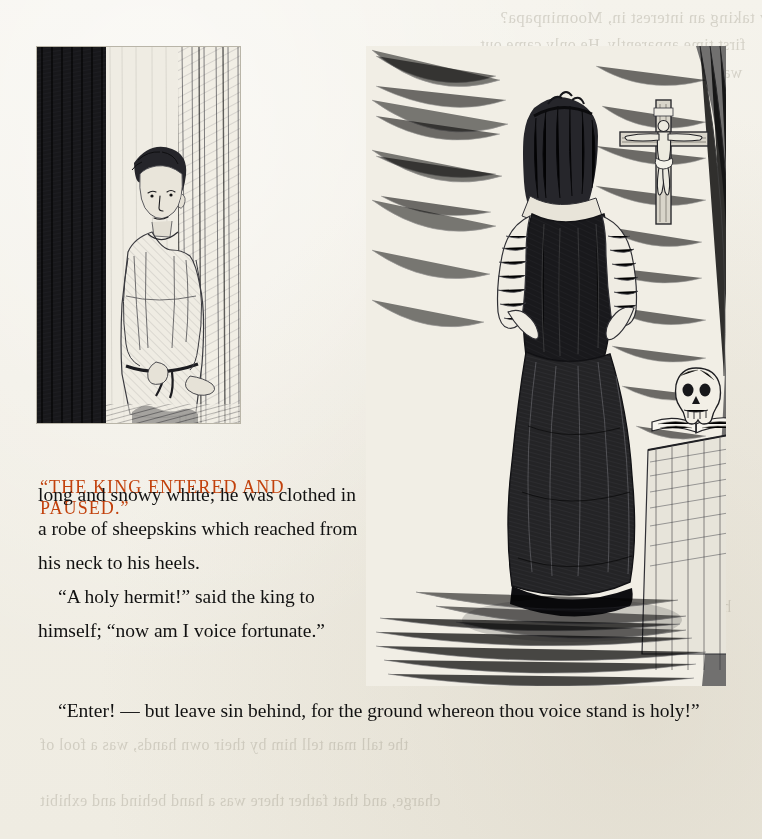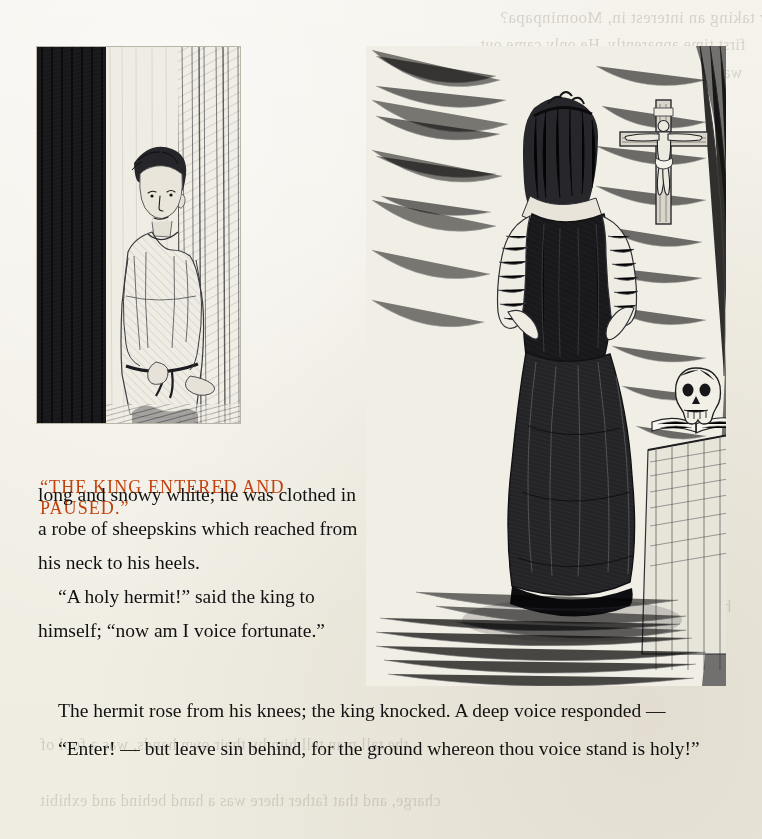--- a/index.html
+++ b/index.html
@@ -397,15 +397,14 @@
 </div>
 
 <div class="caption">“THE KING ENTERED AND PAUSED.”</div>
 
 <div class="col-left">
   <p>long and snowy white; he was clothed in a robe of sheepskins which reached from his neck to his heels.</p>
   <p class="indent">“A holy hermit!” said the king to himself; “now am I voice fortunate.”</p>
 </div>
 
 <div class="full-width">
-  <p class="indent">The hermit rose from his knees; the king knocked.  A deep voice responded —</p>
   <p class="indent">“Enter! — but leave sin behind, for the ground whereon thou voice stand is holy!”</p>
 </div>
 
 </body></html>

